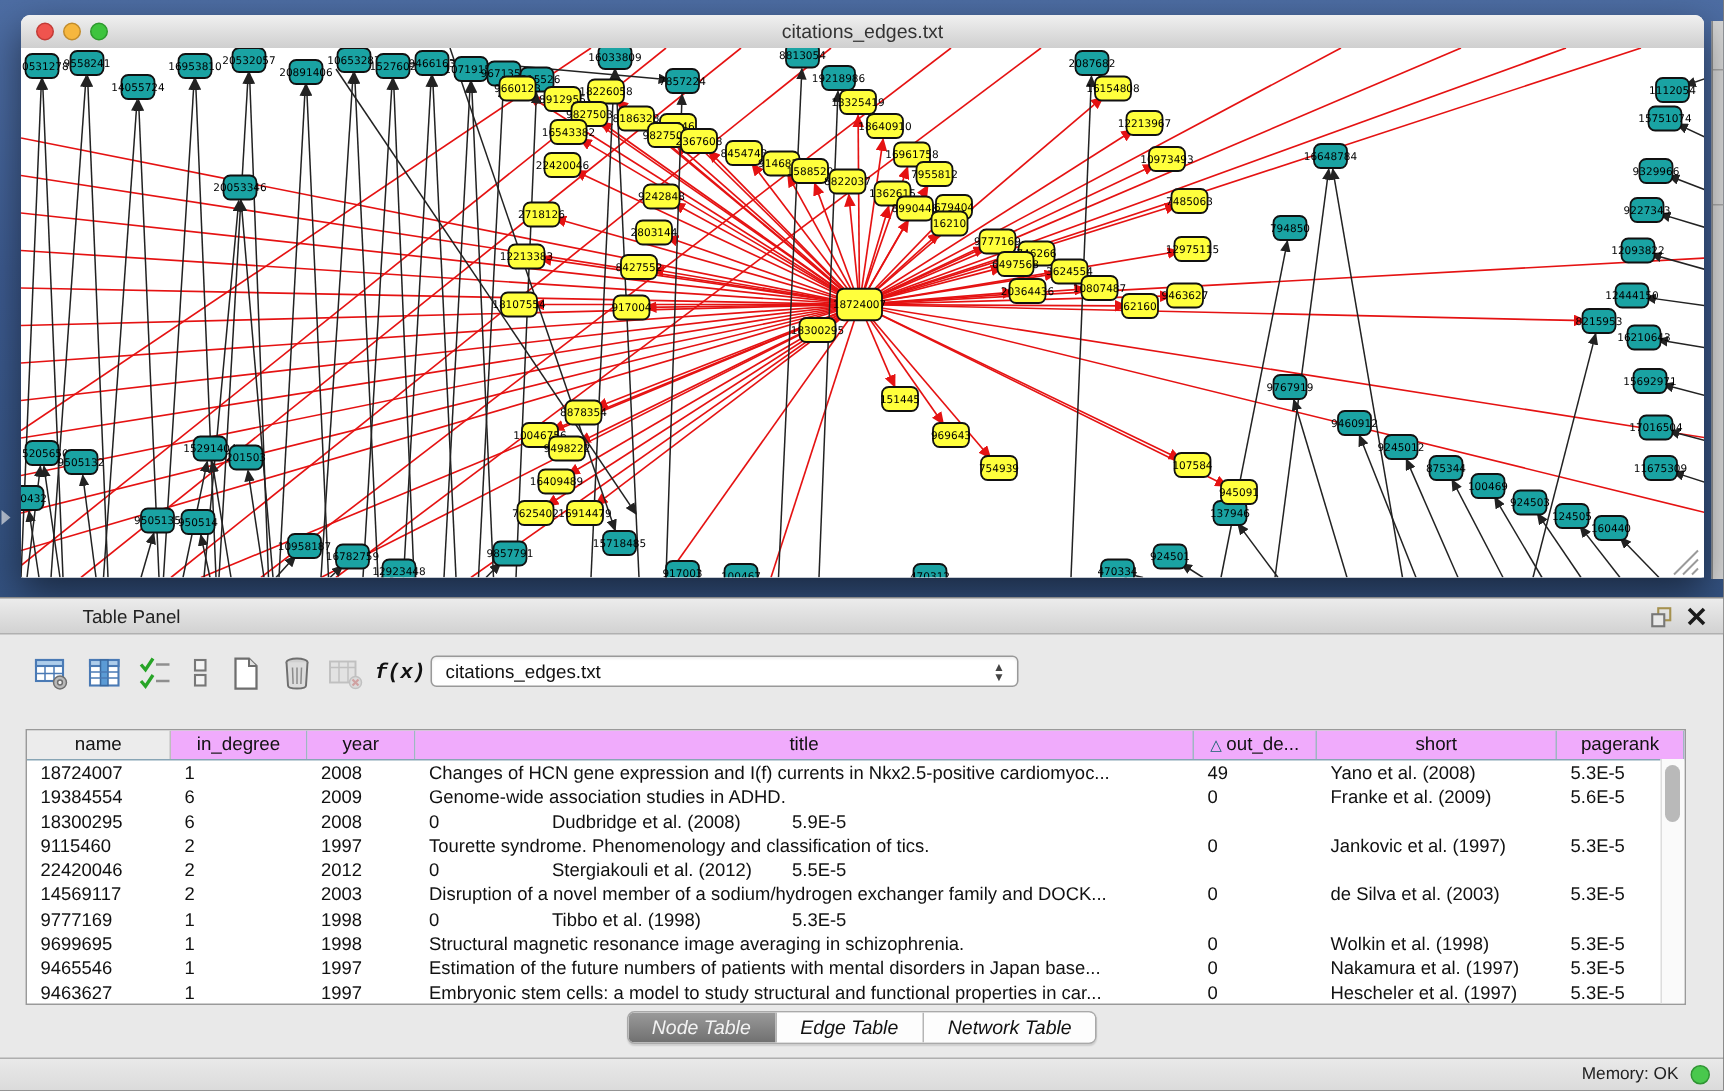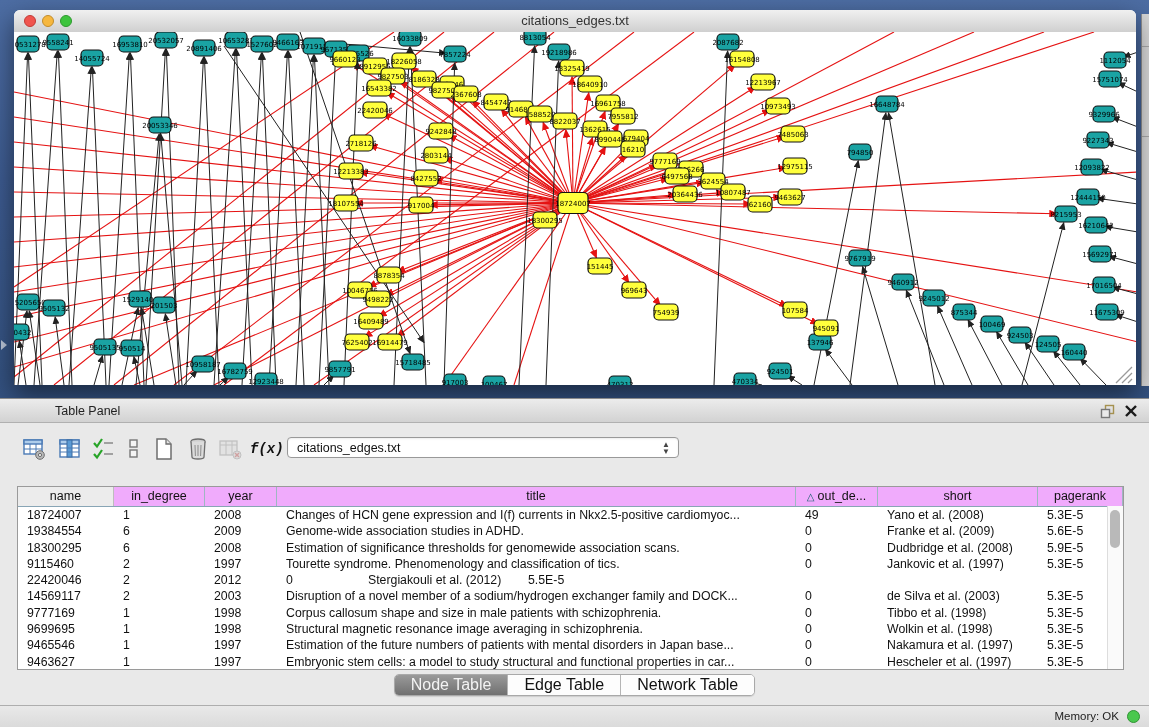--- a/index.html
+++ b/index.html
@@ -60,22 +60,22 @@
   .tcell{box-sizing:border-box;padding-left:9px;overflow:hidden;white-space:nowrap;}
   .c0{width:96px;} .c1{width:91px;} .c2{width:72px;} .c3{flex:1;} .c4{width:82px;} .c5{width:160px;} .c6{width:85px;}
   .vscroll{position:absolute;right:0;top:19px;bottom:0;width:15px;background:#fafafa;
            border-left:1px solid #ddd;}
   .vthumb{position:absolute;left:2px;top:4px;width:10px;height:38px;border-radius:5px;
           background:#b9b9b9;}
   
   .seg-tabs{position:absolute;left:0;right:0;top:276px;text-align:center;}
   .seg-wrap{display:inline-flex;border:1px solid #a9a9a9;border-radius:5px;overflow:hidden;
             background:#fdfdfd;box-shadow:0 1px 1px rgba(0,0,0,.12);}
-  .seg{padding:0 16px;height:20px;line-height:20px;font-size:16px;color:#111;
-       border-right:1px solid #b5b5b5;cursor:pointer;background:#fdfdfd;}
+  .seg{padding:0 16px;height:20px;line-height:20px;font-size:13px;color:#111;
+       border-right:1px solid #b5b5b5;cursor:pointer;background:#fdfdfd;font-style:italic;}
   .seg:last-child{border-right:none;}
   .seg.active{background:linear-gradient(180deg,#9a9a9a,#707070);color:#f3f3f3;}
   
   .statusbar{position:absolute;left:0;top:705px;width:1149px;height:22px;
              background:linear-gradient(180deg,#e9e9e9,#dadada);border-top:1px solid #aeaeae;}
   .mem{position:absolute;right:30px;top:4px;font-size:11.5px;color:#222;}
   .mem-dot{position:absolute;right:9px;top:4px;width:13px;height:13px;border-radius:50%;
            background:#49c84d;border:1px solid #2f9433;box-sizing:border-box;}
 </style>
 </head>
@@ -594,21 +594,20 @@
             <div class="tcell c2">2009</div>
             <div class="tcell c3">Genome-wide association studies in ADHD.</div>
             <div class="tcell c4">0</div>
             <div class="tcell c5">Franke et al. (2009)</div>
             <div class="tcell c6">5.6E-5</div>
           </div>
           <div class="trow">
             <div class="tcell c0">18300295</div>
             <div class="tcell c1">6</div>
             <div class="tcell c2">2008</div>
-            <div class="tcell c3">Estimation of significance thresholds for genomewide association scans.</div>
             <div class="tcell c4">0</div>
             <div class="tcell c5">Dudbridge et al. (2008)</div>
             <div class="tcell c6">5.9E-5</div>
           </div>
           <div class="trow">
             <div class="tcell c0">9115460</div>
             <div class="tcell c1">2</div>
             <div class="tcell c2">1997</div>
             <div class="tcell c3">Tourette syndrome. Phenomenology and classification of tics.</div>
             <div class="tcell c4">0</div>
@@ -629,21 +628,20 @@
             <div class="tcell c2">2003</div>
             <div class="tcell c3">Disruption of a novel member of a sodium/hydrogen exchanger family and DOCK...</div>
             <div class="tcell c4">0</div>
             <div class="tcell c5">de Silva et al. (2003)</div>
             <div class="tcell c6">5.3E-5</div>
           </div>
           <div class="trow">
             <div class="tcell c0">9777169</div>
             <div class="tcell c1">1</div>
             <div class="tcell c2">1998</div>
-            <div class="tcell c3">Corpus callosum shape and size in male patients with schizophrenia.</div>
             <div class="tcell c4">0</div>
             <div class="tcell c5">Tibbo et al. (1998)</div>
             <div class="tcell c6">5.3E-5</div>
           </div>
           <div class="trow">
             <div class="tcell c0">9699695</div>
             <div class="tcell c1">1</div>
             <div class="tcell c2">1998</div>
             <div class="tcell c3">Structural magnetic resonance image averaging in schizophrenia.</div>
             <div class="tcell c4">0</div>

